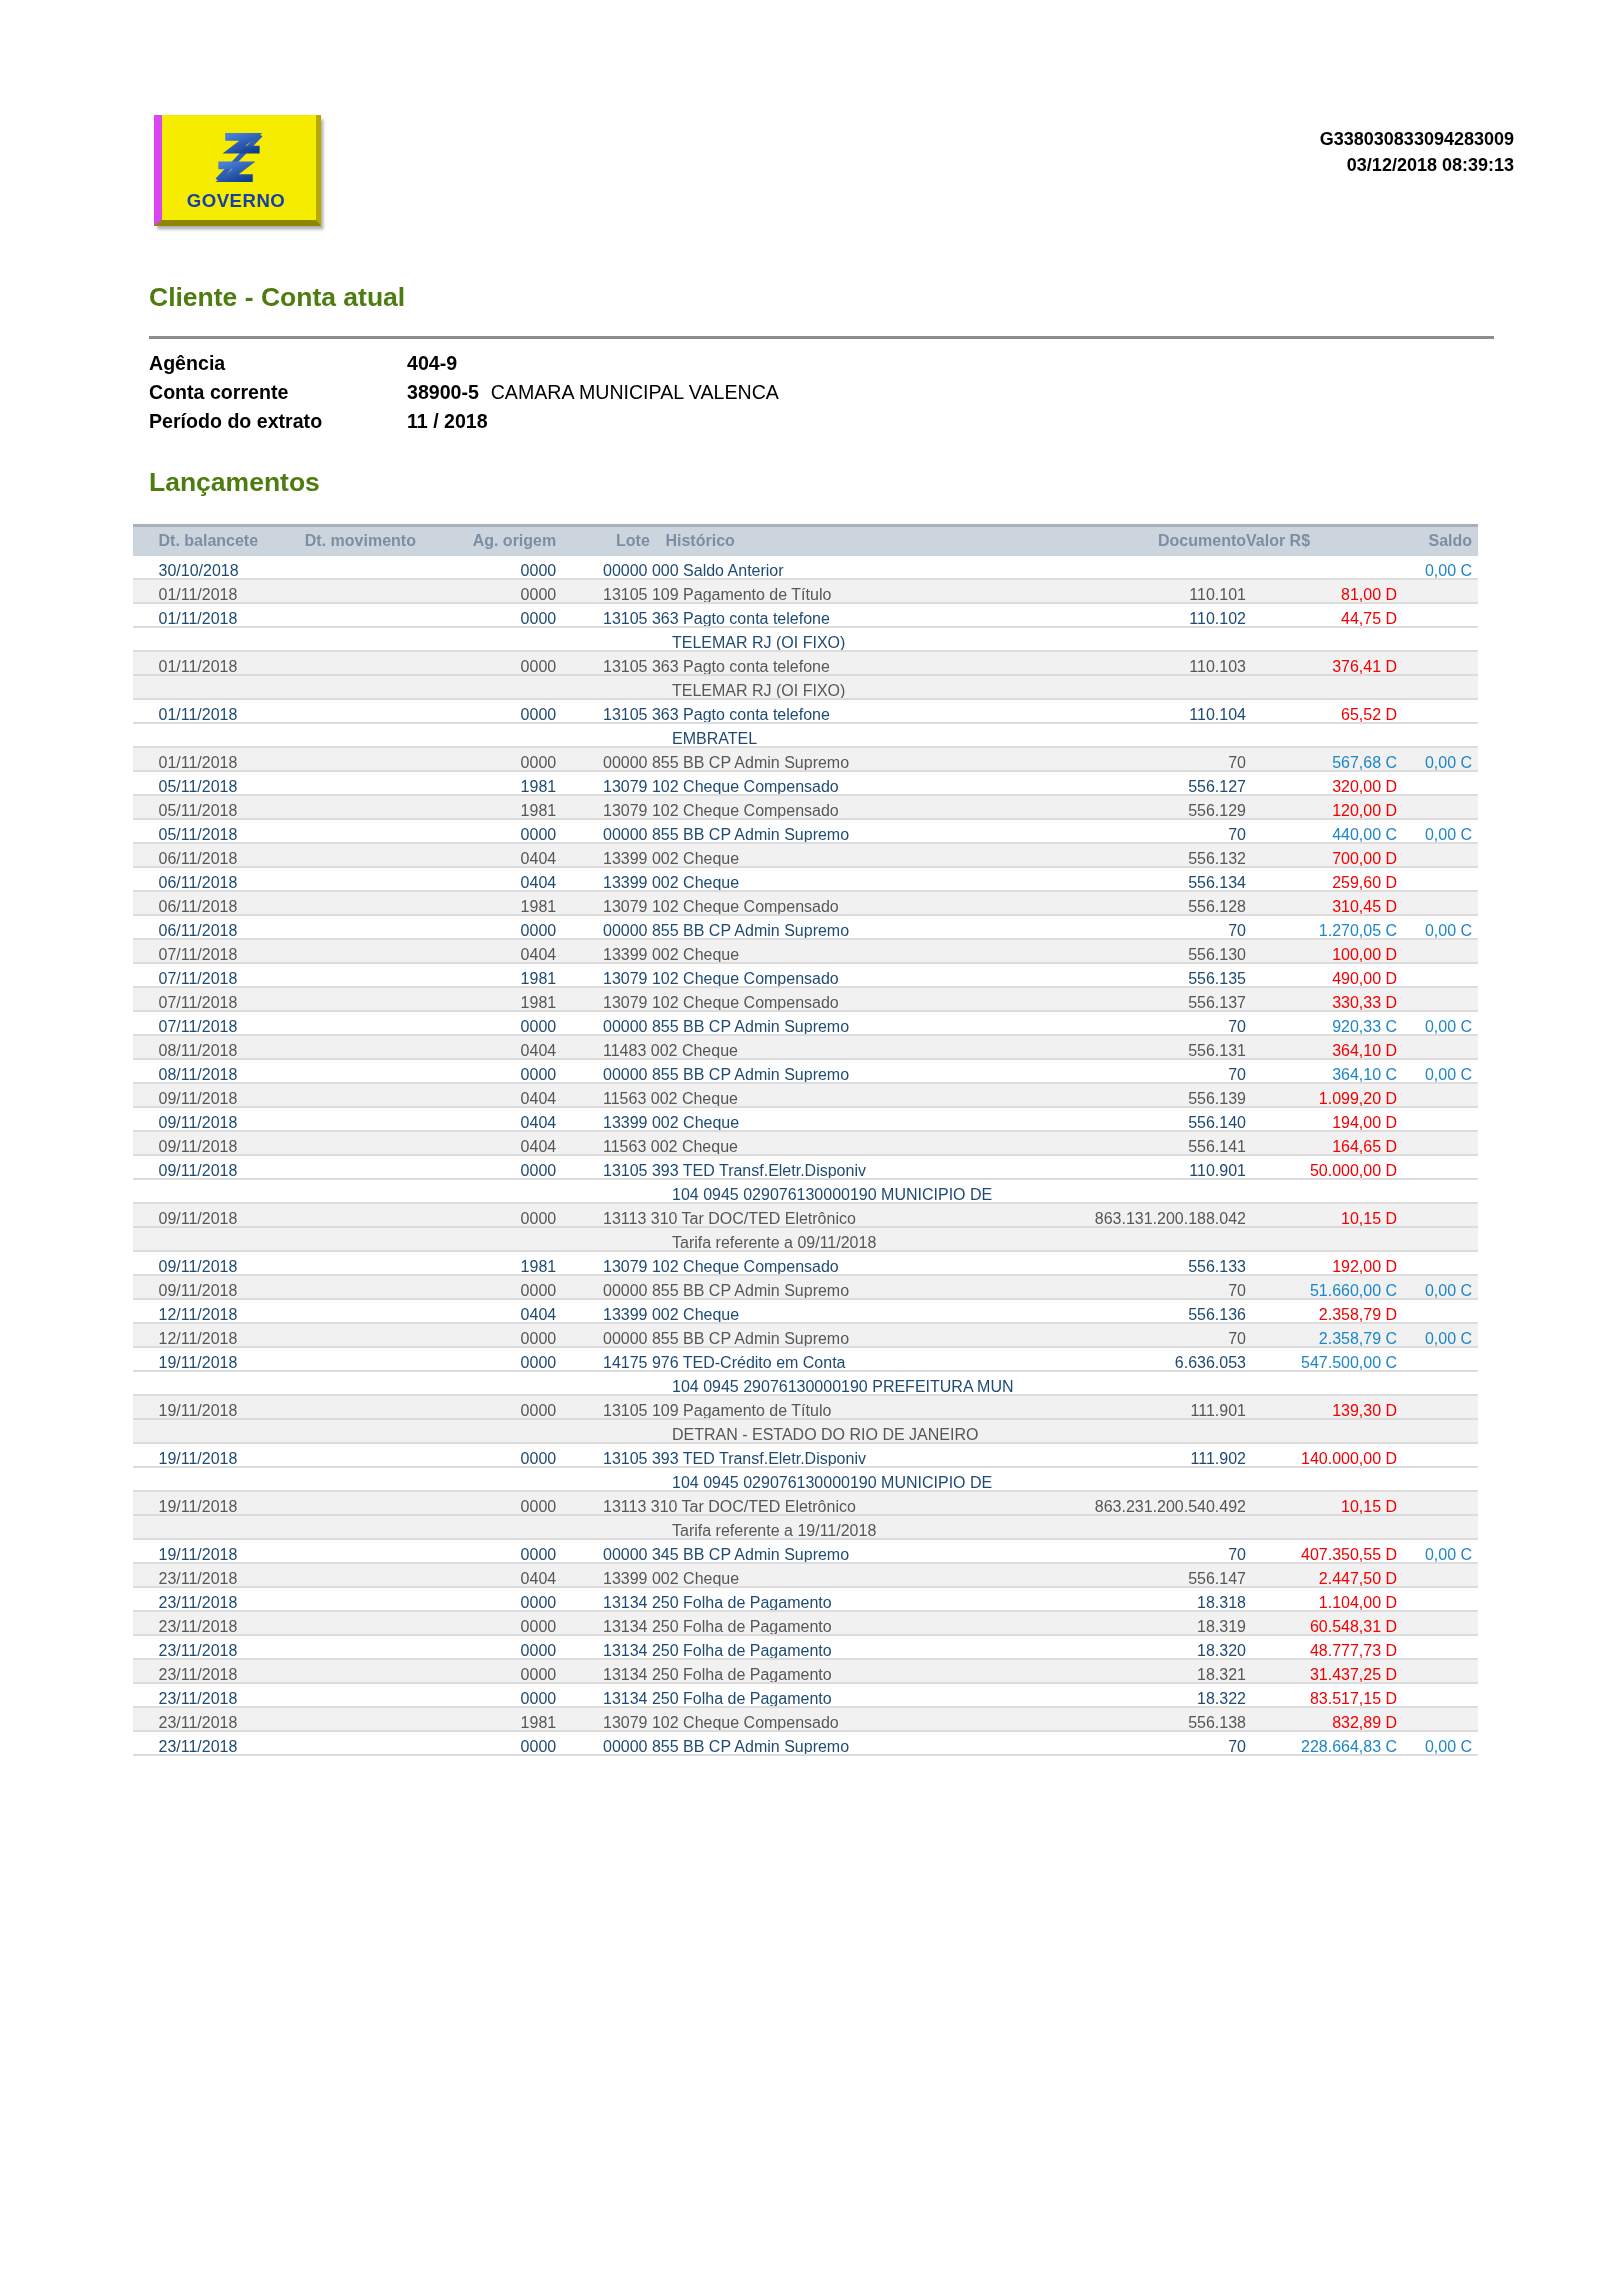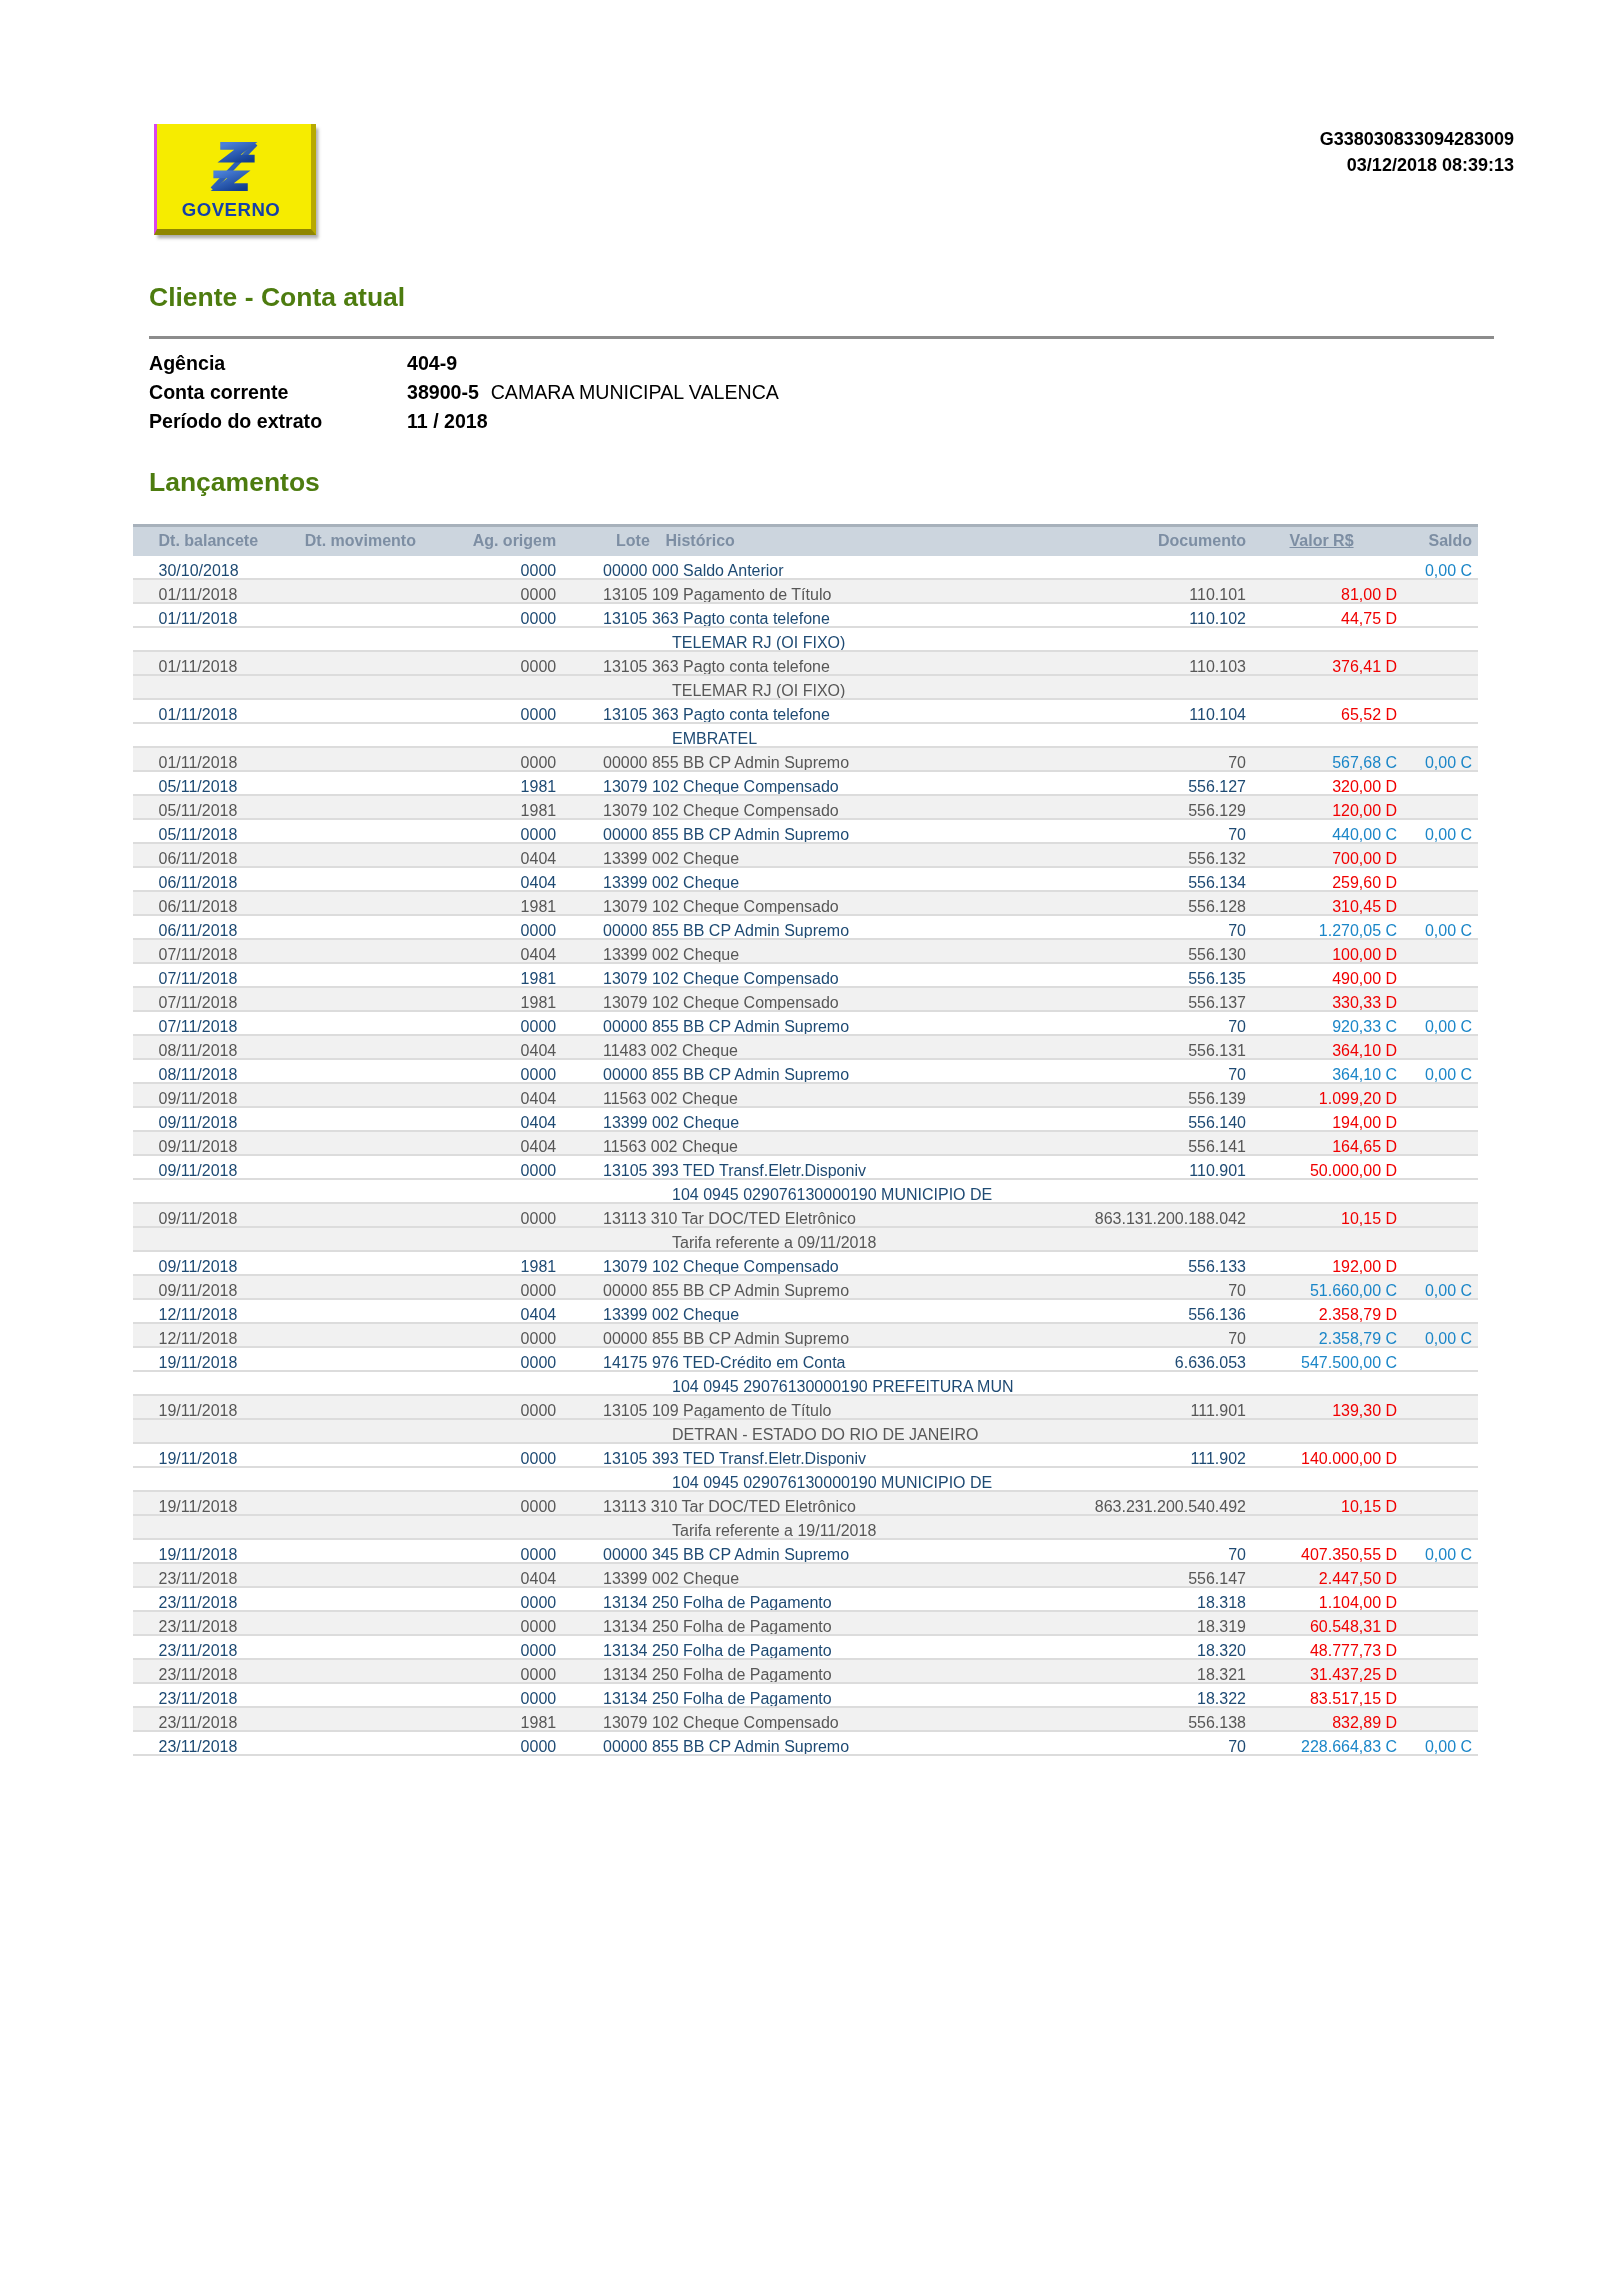--- a/index.html
+++ b/index.html
@@ -1,24 +1,24 @@
 <!DOCTYPE html>
 <html style="--navy: #1e4a73; --gray: #575757; --red: #f00000; --blue: #1b86c8; --hdr-bg: #ccd5de; --hdr-tx: #7d8ea3; --alt-bg: #f1f1f1; --logo-yellow: #f6ec00; --logo-blue: #1540a8;"><head>
 <meta charset="utf-8">
 <style>
   html,body{margin:0;padding:0;background:#e8e8e8;}
   #page{position:relative;width:1621px;height:2293px;background:#ffffff;
         font-family:"Liberation Sans",sans-serif;color:#000;overflow:hidden;margin:0 auto;}
 
   
-  #logo{position:absolute;left:154px;top:124px;width:154px;height:105px;
+  #logo{position:absolute;left:154px;top:115px;width:154px;height:105px;
         background:var(--logo-yellow);
         border-right:5.9px solid #b7a900;border-bottom:6.9px solid #8f8600;
         box-shadow:2.9px 3.9px 2.9px rgba(110,110,110,.55);
-        border-top:2px solid #fdf community77e;border-left:3px solid #d946ef;}
+        border-top:2px solid #fdf community77e;border-left:8px solid #d946ef;}
   #logo .emblem{position:absolute;left:50%;top:13.7px;transform:translateX(-50%);}
   #logo .govtext{position:absolute;left:0;right:5.9px;bottom:7.8px;text-align:center;
         font-size:18.6px;font-weight:bold;letter-spacing:0.5px;color:var(--logo-blue);}
 
   
   #doc-meta{position:absolute;top:127px;right:107px;text-align:right;
         font-size:18px;font-weight:bold;line-height:25.5px;color:#000;}
 
   
   .h1{position:absolute;left:149px;font-size:26.5px;font-weight:bold;color:#4d7c0f;}
@@ -38,21 +38,21 @@
   .thead,.trow{display:grid;grid-template-columns:162px 132px 137px 405px 277px 157px 74px;
         box-sizing:border-box;white-space:nowrap;}
   .thead{height:32px;line-height:28px;background:var(--hdr-bg);color:var(--hdr-tx);
         font-weight:bold;border-top:3.9px solid #a7b1bb;}
   .thead .hc1{padding-left:25.5px;}
   .thead .hc2{padding-left:9.8px;}
   .thead .hc3{text-align:right;padding-right:7.8px;}
   .thead .hc4{padding-left:52px;}
   .thead .hc4 .hist-label{margin-left:15.7px;}
   .thead .hc5{text-align:right;}
-  .thead .hc6{text-align:center;padding-right:5.9px;text-decoration:underline;}
+  .thead .hc6{text-align:left;padding-right:5.9px;}
   .thead .hc7{text-align:right;padding-right:4.9px;}
 
   .trow{height:24px;line-height:30px;border-bottom:2px solid #dcdcdc;}
   .trow.navy{background:#ffffff;color:var(--navy);}
   .trow.gray{background:var(--alt-bg);color:var(--gray);}
   .cell{overflow:hidden;}
   .cell.date{padding-left:25.5px;}
   .cell.ag{text-align:right;padding-right:7.8px;}
   .cell.hist{padding-left:39px;}
   .cell.doc{text-align:right;}

